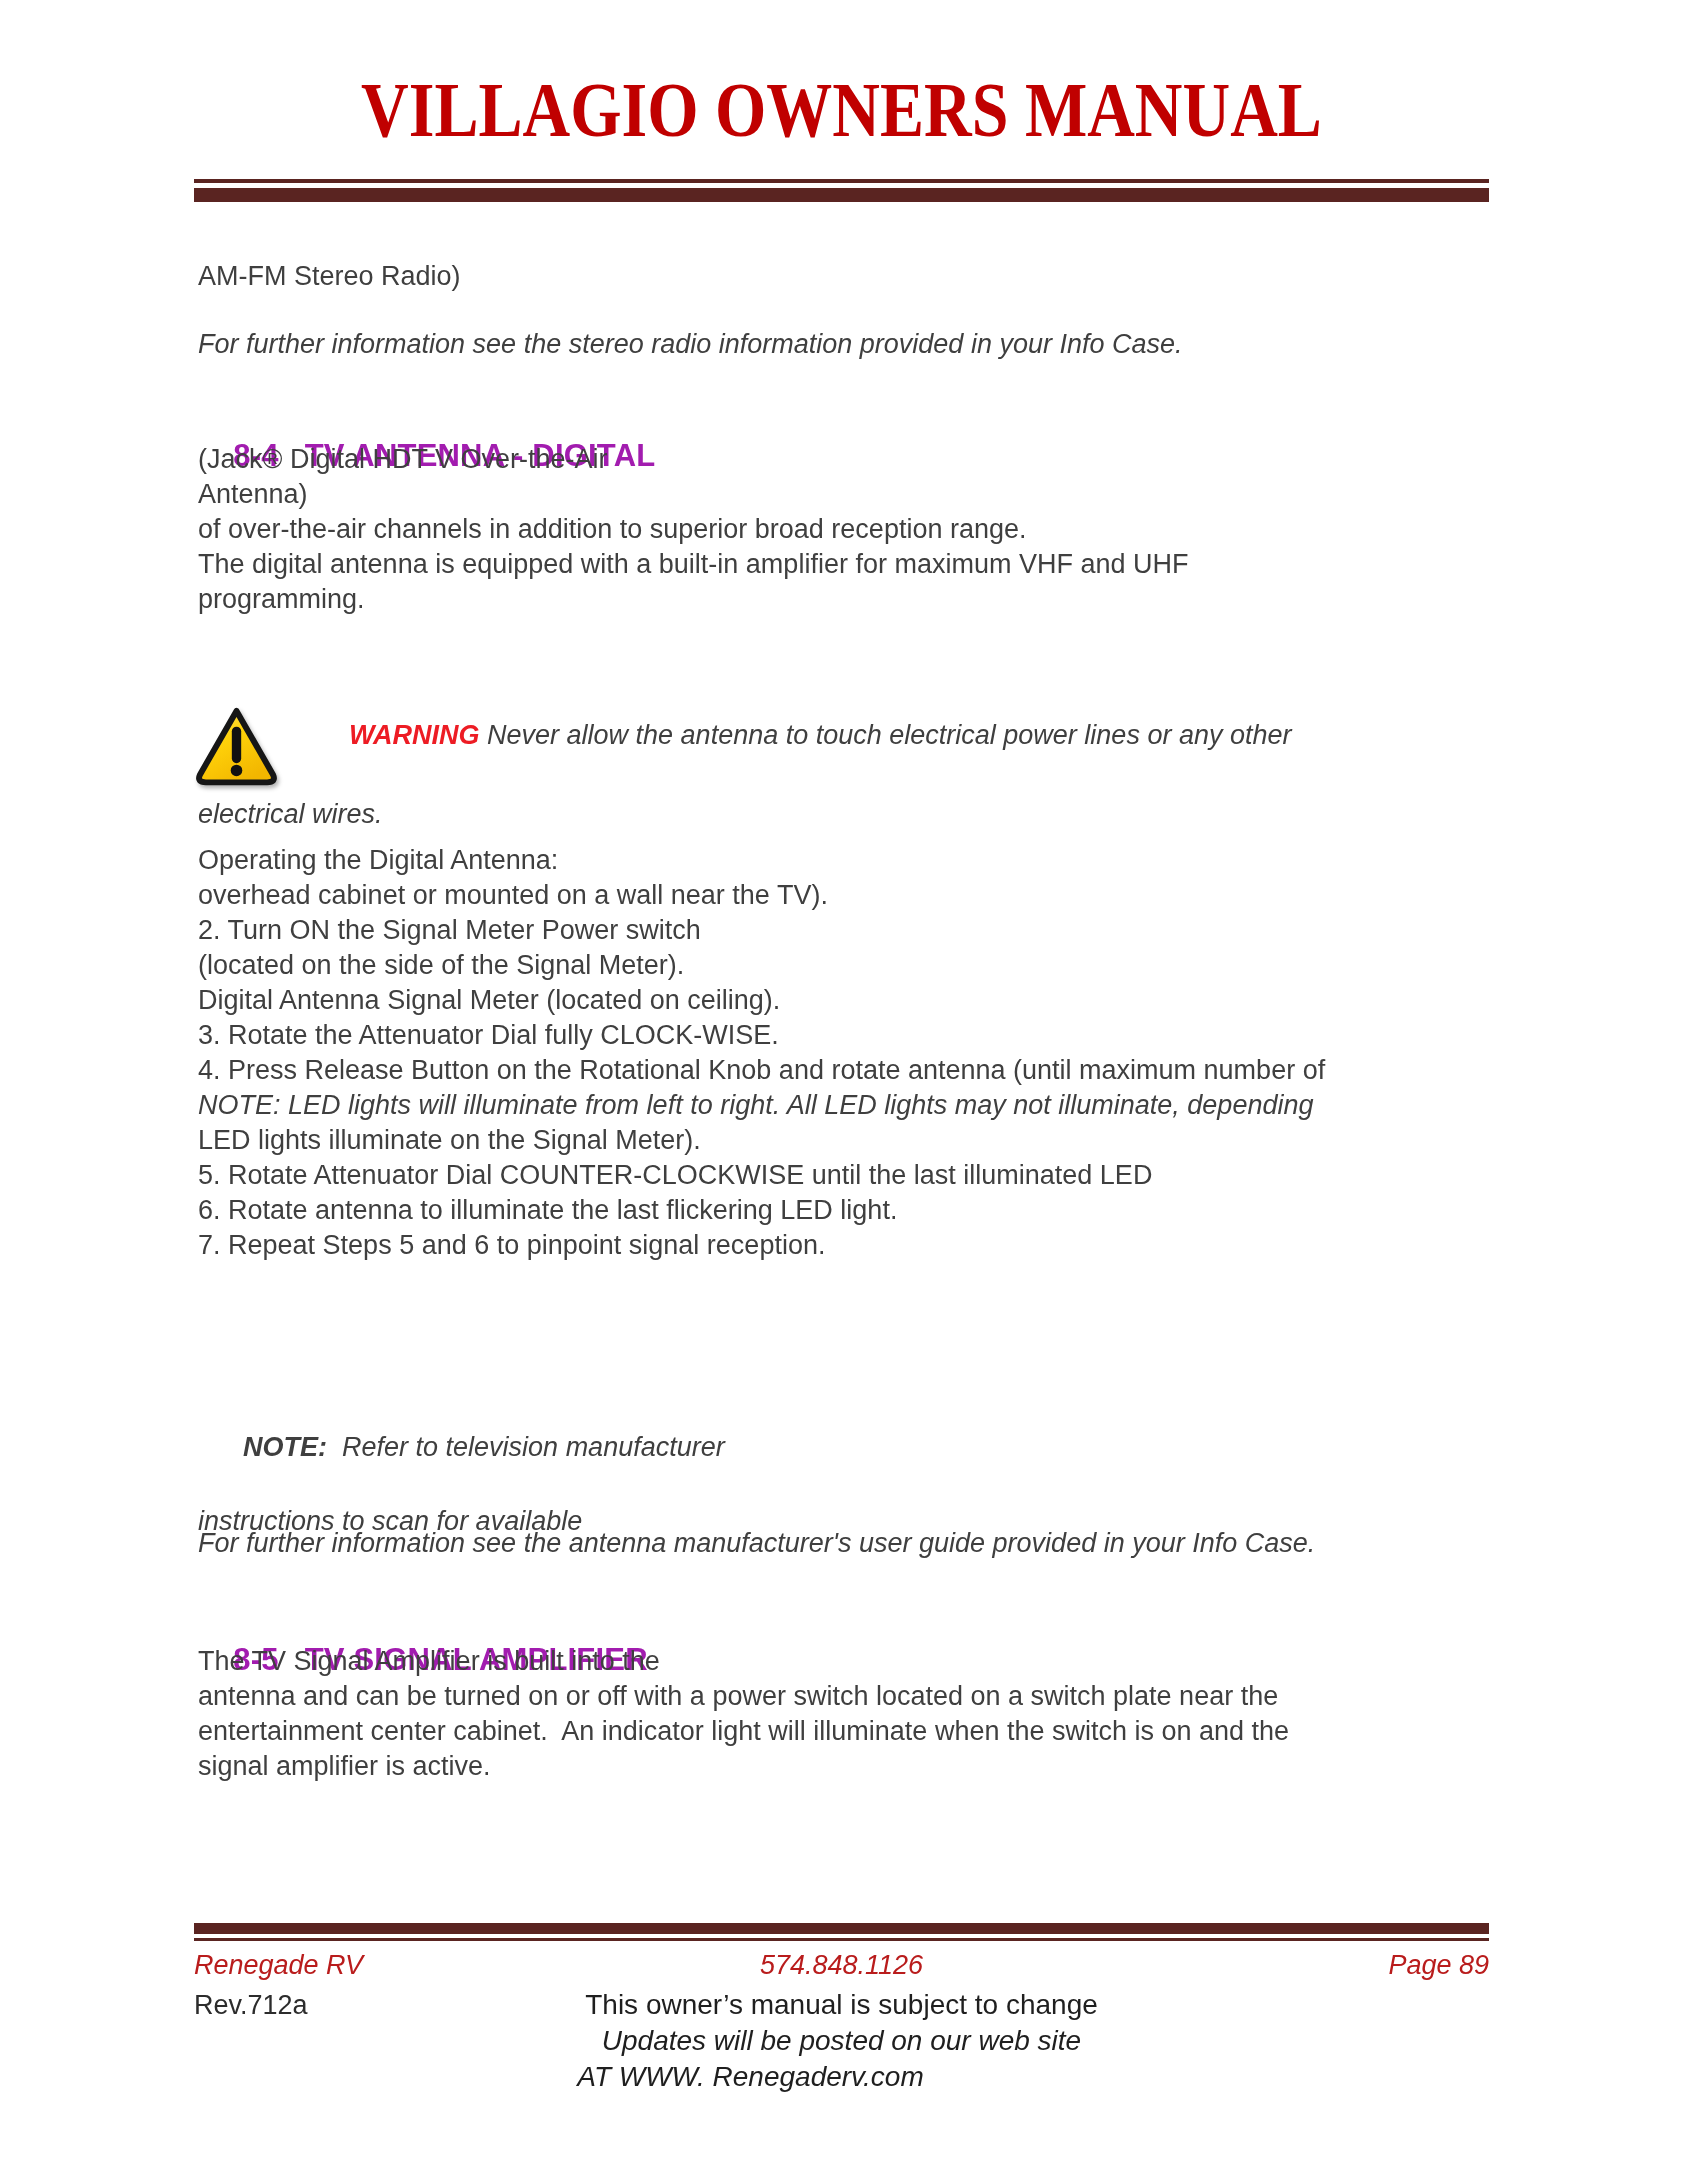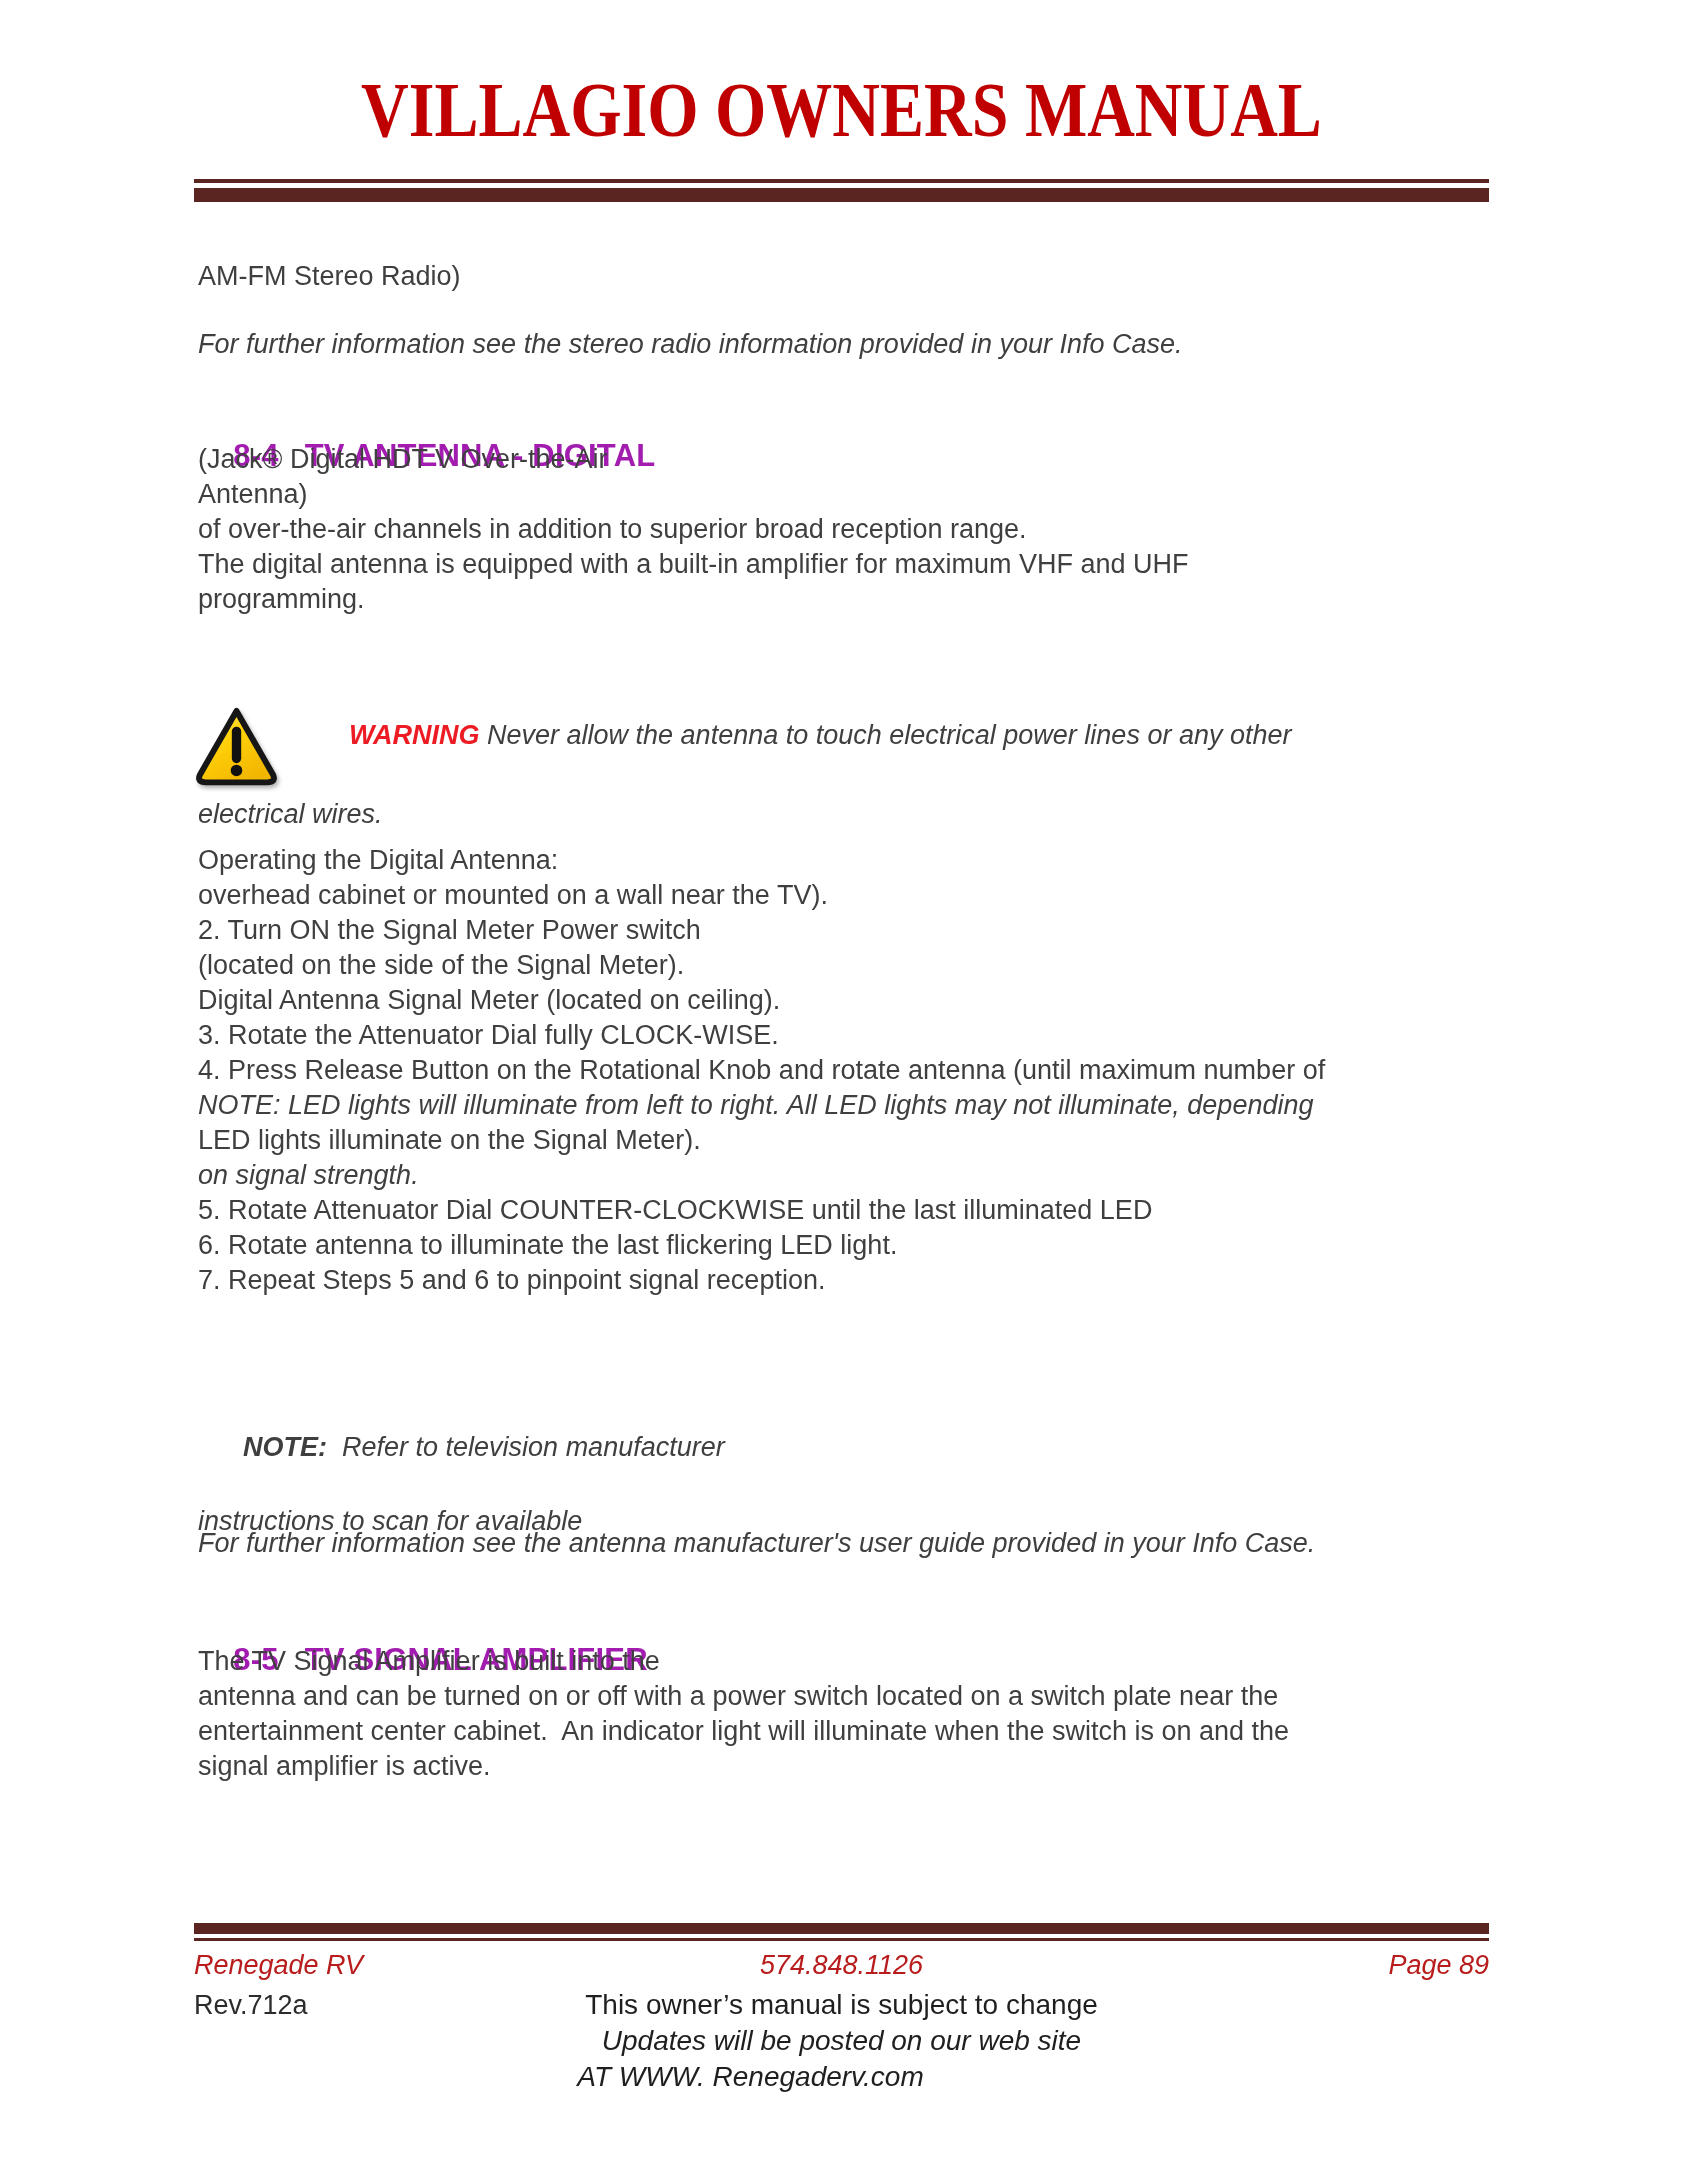--- a/index.html
+++ b/index.html
@@ -127,21 +127,20 @@
   <div class="bl" style="top:843px">
     <div class="line">Operating the Digital Antenna:</div>
     <div class="line">overhead cabinet or mounted on a wall near the TV).</div>
     <div class="line">2. Turn ON the Signal Meter Power switch</div>
     <div class="line">(located on the side of the Signal Meter).</div>
     <div class="line">Digital Antenna Signal Meter (located on ceiling).</div>
     <div class="line">3. Rotate the Attenuator Dial fully CLOCK-WISE.</div>
     <div class="line">4. Press Release Button on the Rotational Knob and rotate antenna (until maximum number of</div>
     <div class="line it">NOTE: LED lights will illuminate from left to right. All LED lights may not illuminate, depending</div>
     <div class="line">LED lights illuminate on the Signal Meter).</div>
-    <div class="line it">on signal strength.</div>
     <div class="line">5. Rotate Attenuator Dial COUNTER-CLOCKWISE until the last illuminated LED</div>
     <div class="line">6. Rotate antenna to illuminate the last flickering LED light.</div>
     <div class="line">7. Repeat Steps 5 and 6 to pinpoint signal reception.</div>
   </div>
 
   <div class="bl" style="top:1392px">
     <div class="note-line">
       <span class="note-label">NOTE:</span><span>  Refer to television manufacturer</span>
     </div>
     <div class="note-line">instructions to scan for available</div>

